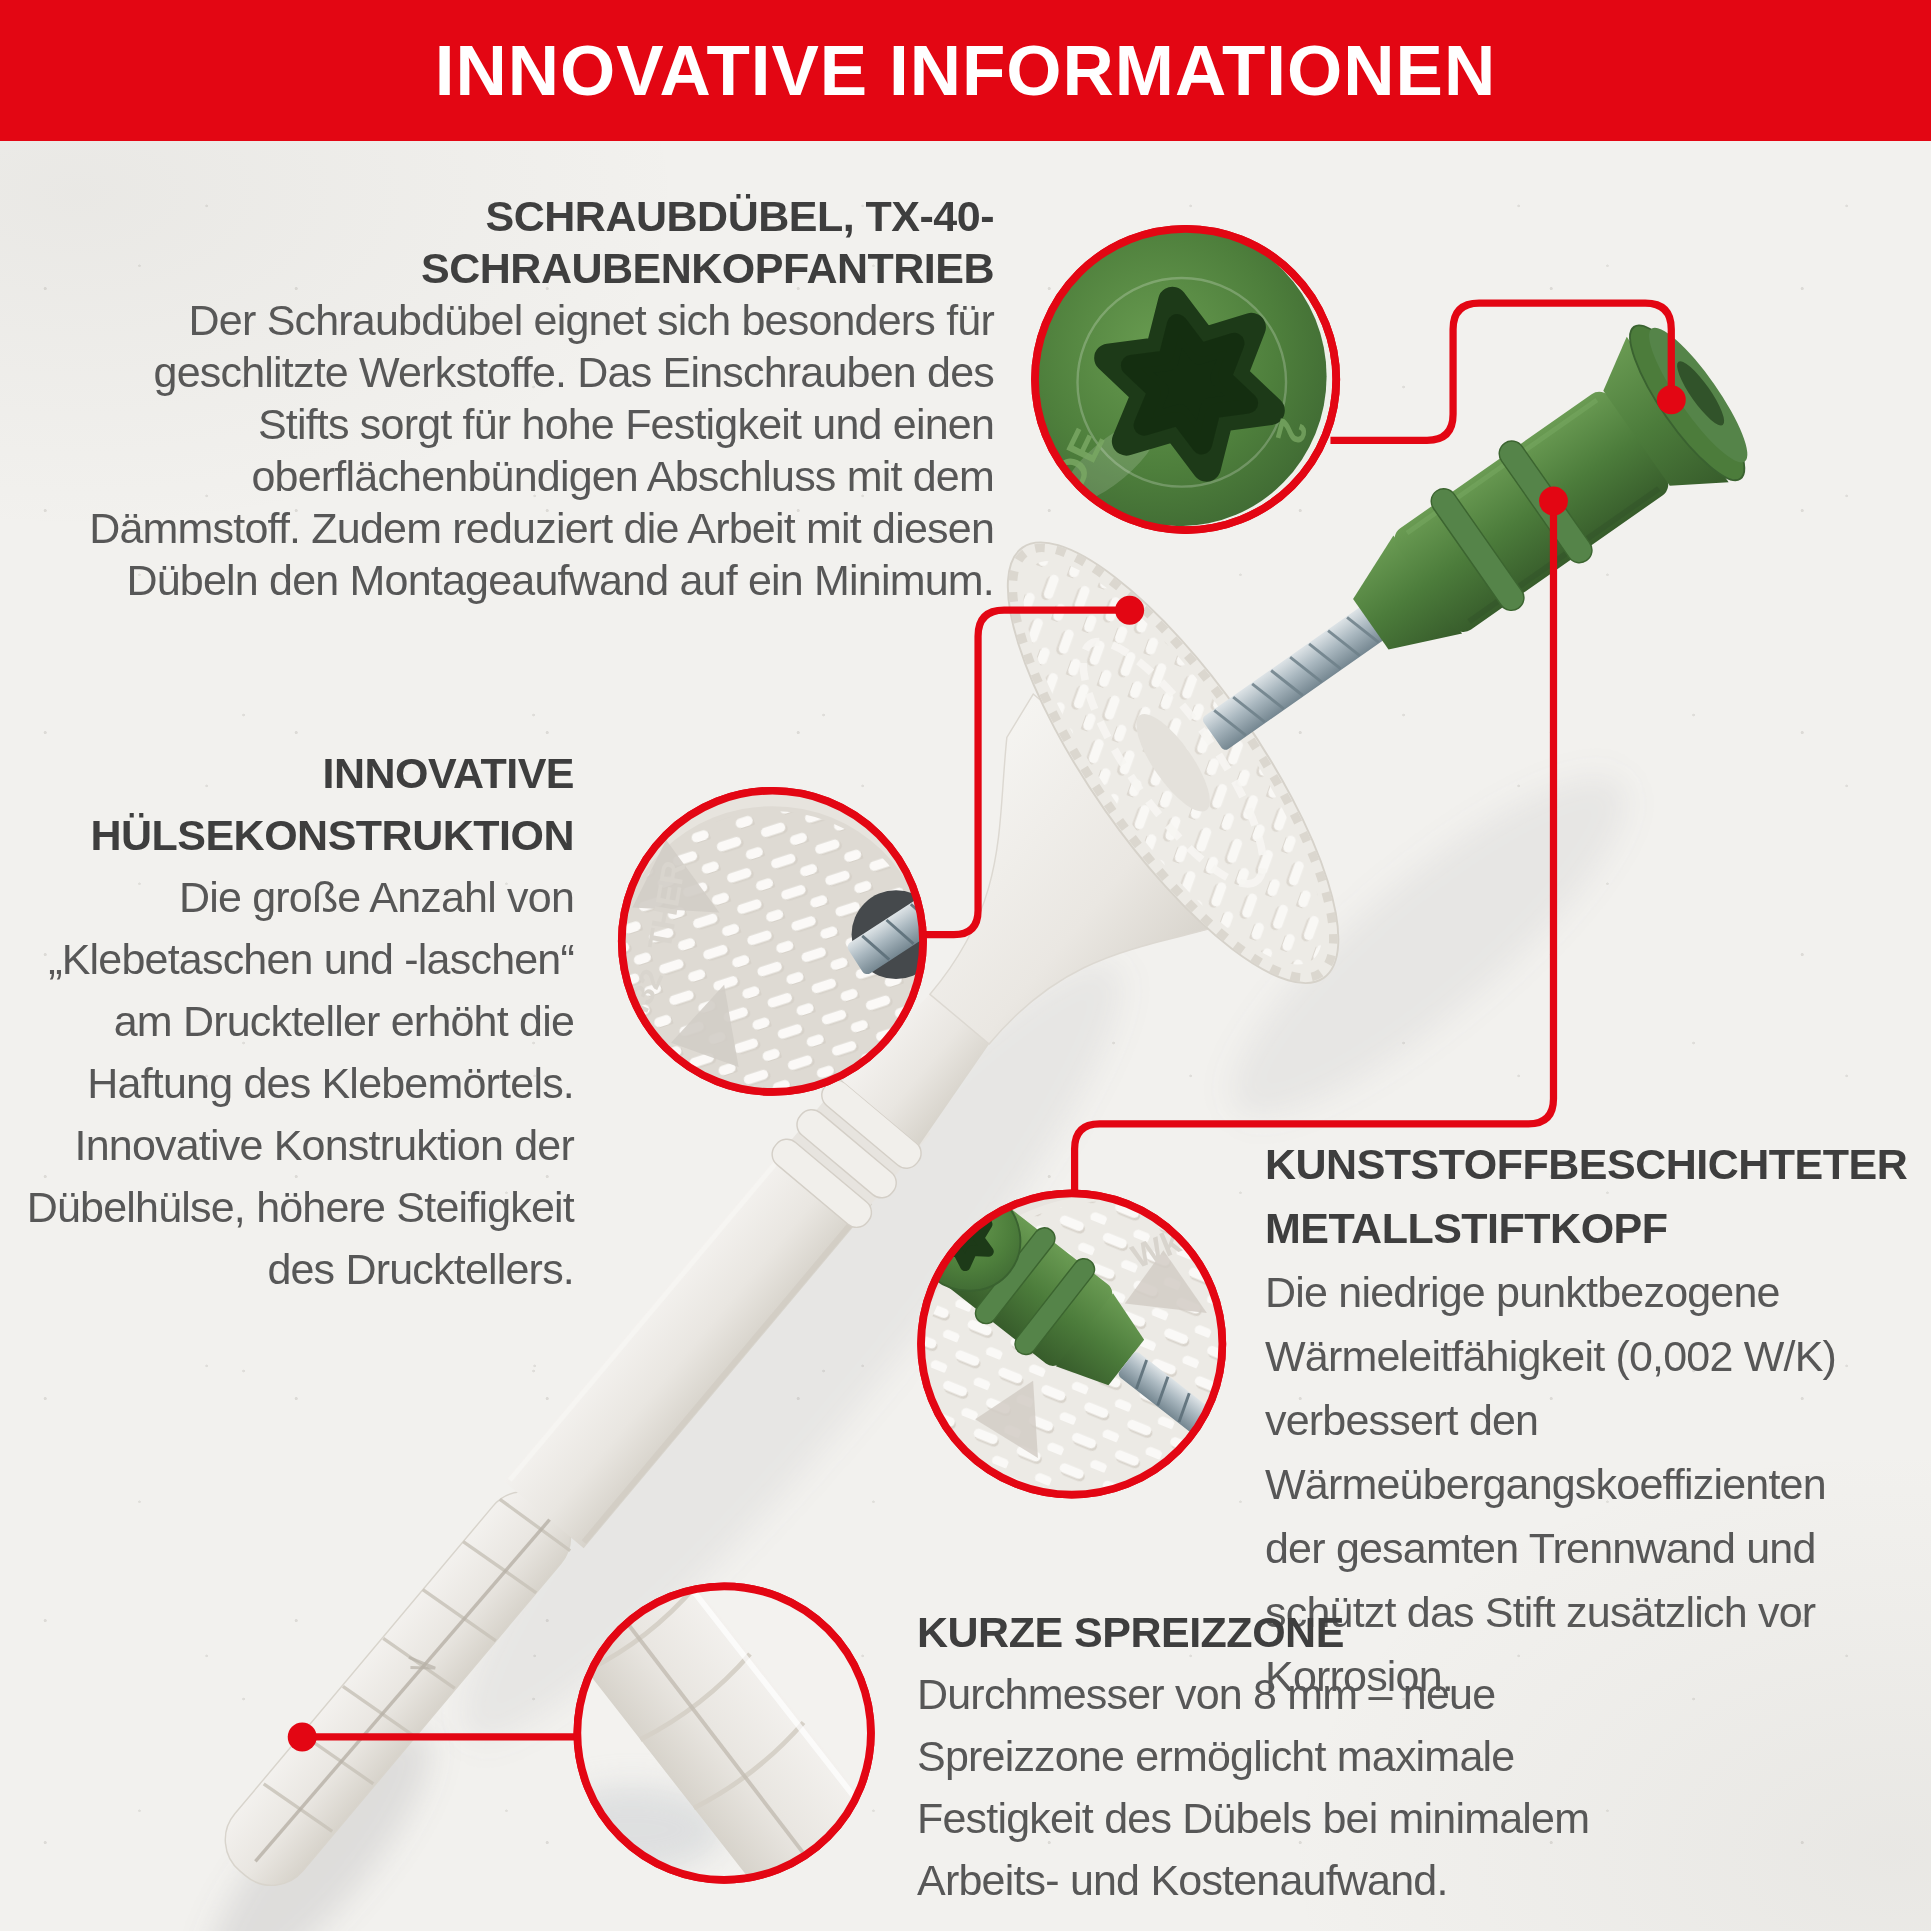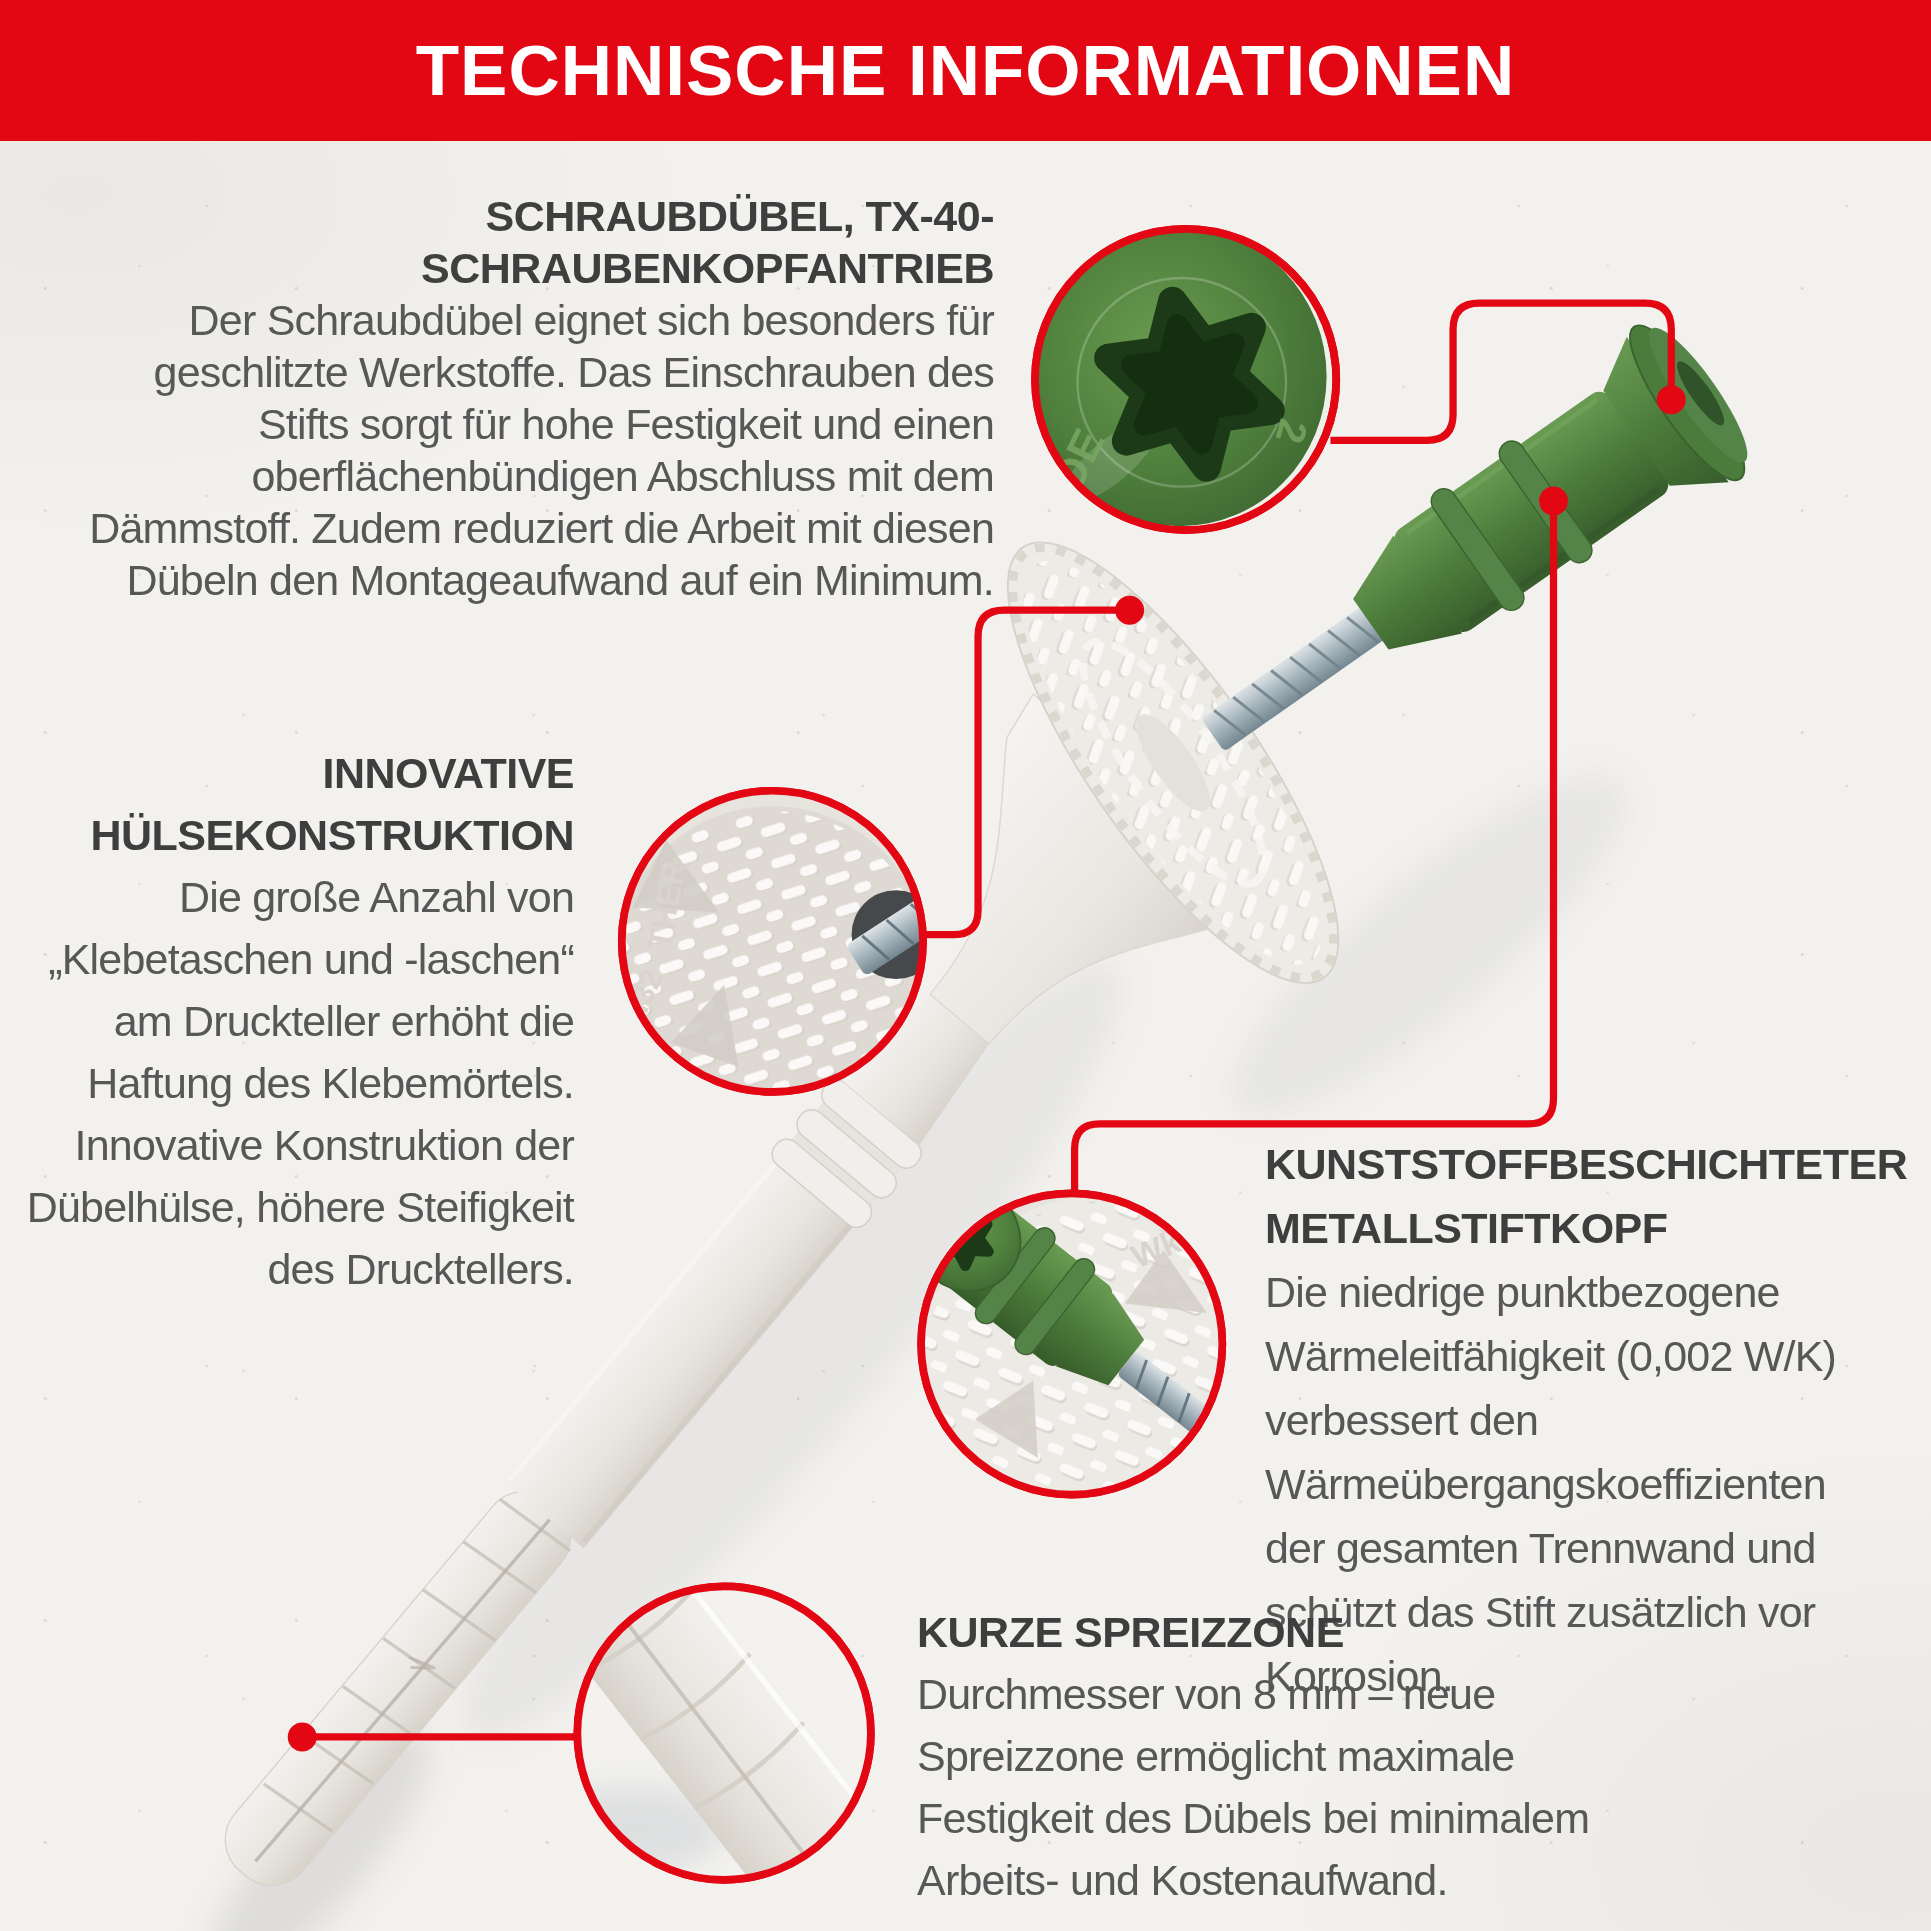--- a/index.html
+++ b/index.html
@@ -247,21 +247,21 @@
 
   <g fill="#e30613">
     <circle cx="1731" cy="414" r="15"></circle>
     <circle cx="1609" cy="519" r="15"></circle>
     <circle cx="1170" cy="632" r="15"></circle>
     <circle cx="313" cy="1799" r="15"></circle>
   </g>
 </svg>
 
 <header class="banner">
-  <h1>TECHNISCHE INFORMATIONEN</h1>
+  <h1>INNOVATIVE INFORMATIONEN</h1>
 </header>
 
 <section class="block b1 align-r">
   <div class="h-line">SCHRAUBDÜBEL, TX-40-</div>
   <div class="h-line">SCHRAUBENKOPFANTRIEB</div>
   <div class="b-line">Der Schraubdübel eignet sich besonders für</div>
   <div class="b-line">geschlitzte Werkstoffe. Das Einschrauben des</div>
   <div class="b-line">Stifts sorgt für hohe Festigkeit und einen</div>
   <div class="b-line">oberflächenbündigen Abschluss mit dem</div>
   <div class="b-line">Dämmstoff. Zudem reduziert die Arbeit mit diesen</div>

